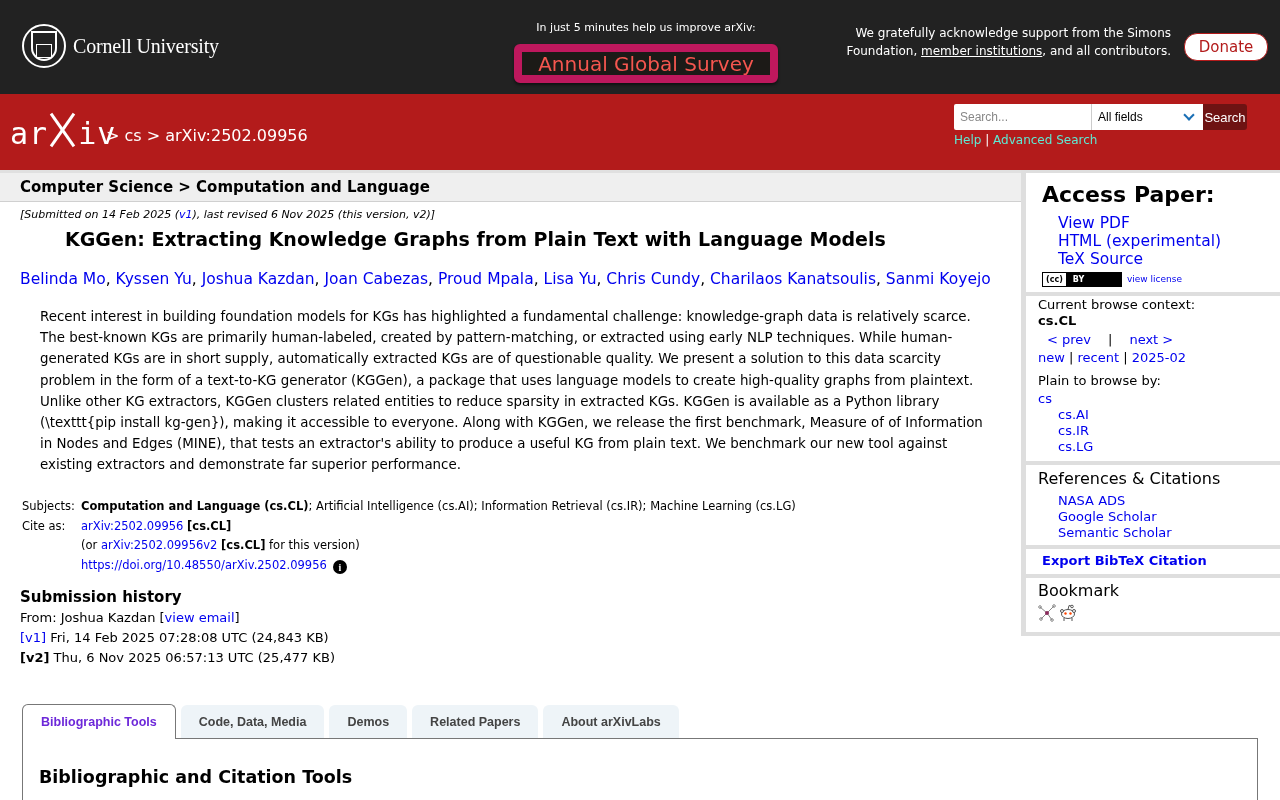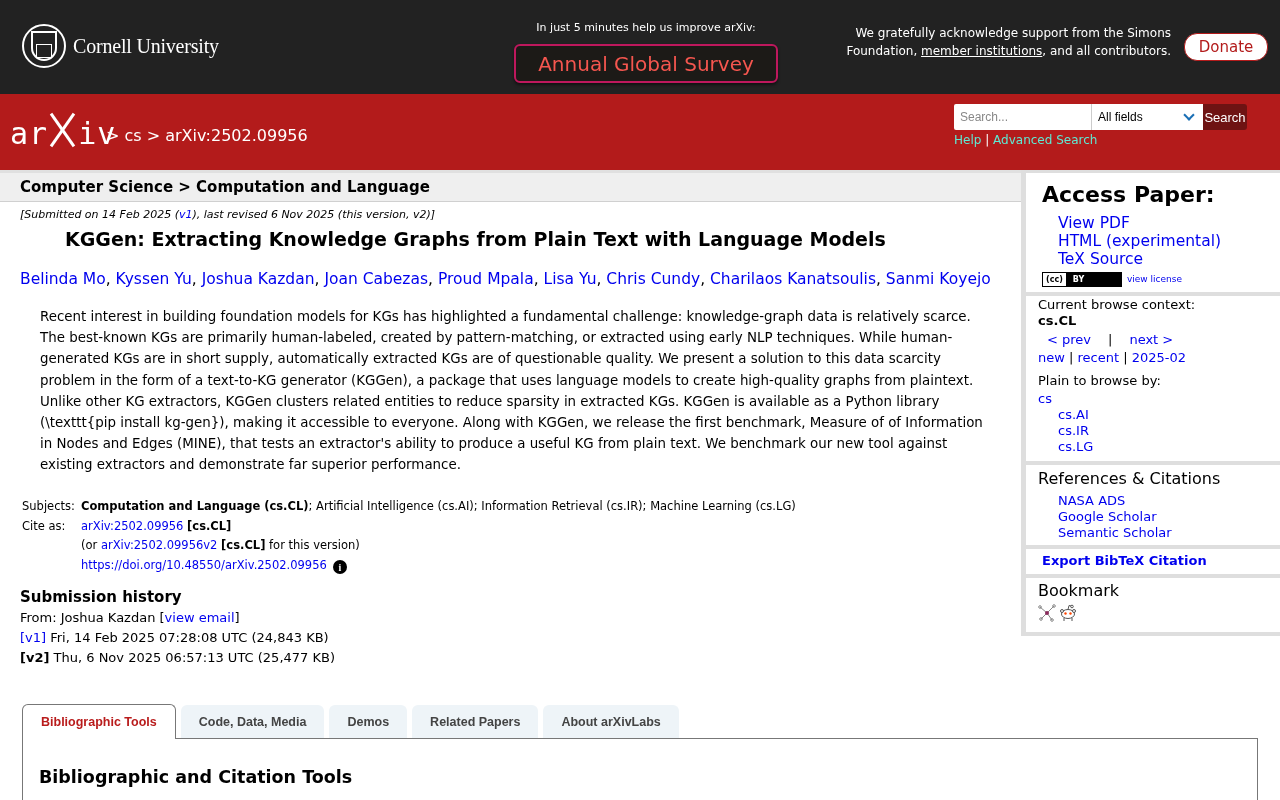--- a/index.html
+++ b/index.html
@@ -9,21 +9,21 @@
 
   
   .cornell-bar { position: absolute; left: 0; top: 0; width: 1280px; height: 94px; background: #222222; }
   .cornell-logo { position: absolute; left: 22px; top: 24px; display: flex; align-items: center; }
   .cornell-seal { width: 44px; height: 44px; border: 2px solid #fff; border-radius: 50%; display: flex; align-items: center; justify-content: center; }
   .cornell-seal .shield { width: 26px; height: 30px; border: 2px solid #fff; border-radius: 0 0 13px 13px; position: relative; }
   .cornell-seal .shield:before { content: ""; position: absolute; left: 3px; right: 3px; top: 11px; height: 12px; border: 1px solid #fff; }
   .cornell-name { margin-left: 7px; color: #fff; font-family: "Liberation Serif", serif; font-size: 20px; letter-spacing: -0.2px; }
 
   .survey-note { position: absolute; left: 514px; top: 21px; width: 264px; text-align: center; color: #fff; font-size: 11px; }
-  .survey-btn { position: absolute; left: 514px; top: 44px; width: 264px; height: 39px; background: #1c1a17; border: 2px solid #be185d; border-radius: 6px; color: #f5564f; font-size: 20px; display: flex; align-items: center; justify-content: center; box-shadow: 0 2px 3px rgba(0,0,0,0.5); }
+  .survey-btn { position: absolute; left: 514px; top: 44px; width: 264px; height: 39px; background: #1c1a17; border: 8px solid #be185d; border-radius: 6px; color: #f5564f; font-size: 20px; display: flex; align-items: center; justify-content: center; box-shadow: 0 2px 3px rgba(0,0,0,0.5); }
 
   .support-text { position: absolute; left: 846px; top: 25px; width: 325px; text-align: right; color: #fff; font-size: 12px; line-height: 17.5px; }
   .support-text a { color: #fff; text-decoration: underline; }
   .donate-btn { position: absolute; left: 1184px; top: 33px; width: 84px; height: 28px; background: #fff; border: 1px solid #b31b1b; border-radius: 13px; color: #b31b1b; font-size: 15px; display: flex; align-items: center; justify-content: center; }
 
   
   .arxiv-bar { position: absolute; left: 0; top: 94px; width: 1280px; height: 76px; background: #b31b1b; }
   .arxiv-logo { position: absolute; left: 10px; top: 20px; color: #fff; font-family: "DejaVu Sans Mono", monospace; font-size: 30px; letter-spacing: 1px; height: 40px; }
   .arxiv-logo .x-mark { display: inline-block; position: relative; width: 30px; height: 30px; }
   .arxiv-logo .x-mark:before, .arxiv-logo .x-mark:after { content: ""; position: absolute; left: 13px; top: -4px; width: 3px; height: 40px; background: #fff; }
@@ -55,21 +55,21 @@
   .meta-row { display: flex; line-height: 19.5px; }
   .meta-label { width: 59px; }
   .meta-val b { font-weight: bold; }
   .info-dot { display: inline-flex; width: 14px; height: 14px; border-radius: 50%; background: #000; color: #fff; font-size: 10px; font-weight: bold; align-items: center; justify-content: center; margin-left: 6px; font-family: "Liberation Serif", serif; vertical-align: -2px; }
 
   .history { position: absolute; left: 20px; top: 385px; font-size: 13px; line-height: 20px; }
   .history h2 { font-size: 15px; font-weight: bold; margin-bottom: 1px; }
 
   .tabs { position: absolute; left: 22px; top: 502px; display: flex; align-items: flex-end; }
   .tab { height: 34px; background: #eef4f8; border-radius: 6px 6px 0 0; padding: 0 18px; margin-right: 5px; font-family: "Liberation Sans", sans-serif; font-size: 12.5px; font-weight: bold; color: #444; display: flex; align-items: center; }
-  .tab.active { background: #fff; border: 1px solid #777; border-bottom: none; height: 35px; color: #b91c1c; z-index: 2; }
+  .tab.active { background: #fff; border: 1px solid #777; border-bottom: none; height: 35px; color: #6d28d9; z-index: 2; }
   .tab-panel { position: absolute; left: 22px; top: 536px; width: 1236px; height: 80px; border: 1px solid #777; border-bottom: none; }
   .panel-title { position: absolute; left: 16px; top: 28px; font-size: 17.5px; }
 
   
   .sidebar { position: absolute; left: 1021px; top: 170px; width: 259px; height: 466px; background: #dedede; }
   .sb-box { position: absolute; left: 5px; width: 254px; background: #fff; }
   .access-box { top: 3px; height: 119px; }
   .access-box h2 { position: absolute; left: 16px; top: 9px; font-size: 22px; font-weight: bold; }
   .access-links { position: absolute; left: 32px; top: 41px; font-size: 15.5px; line-height: 18px; }
   .access-links a { display: block; }

